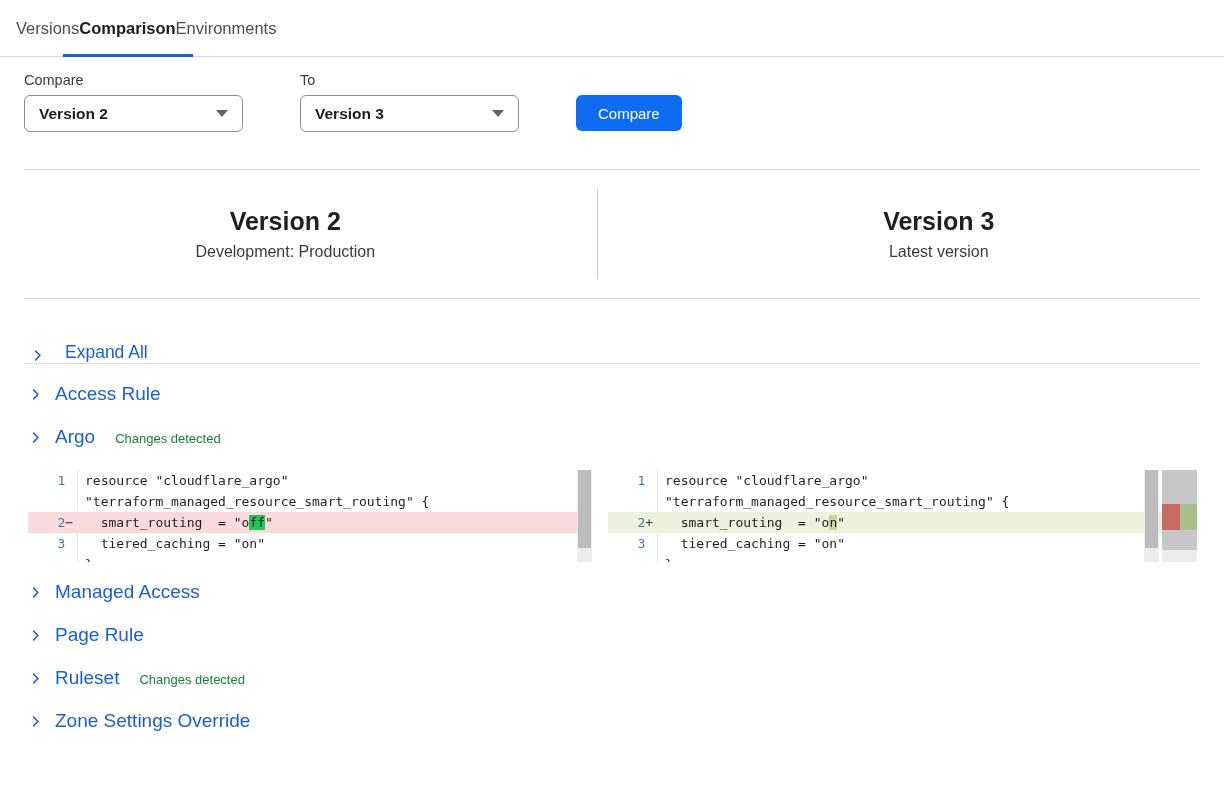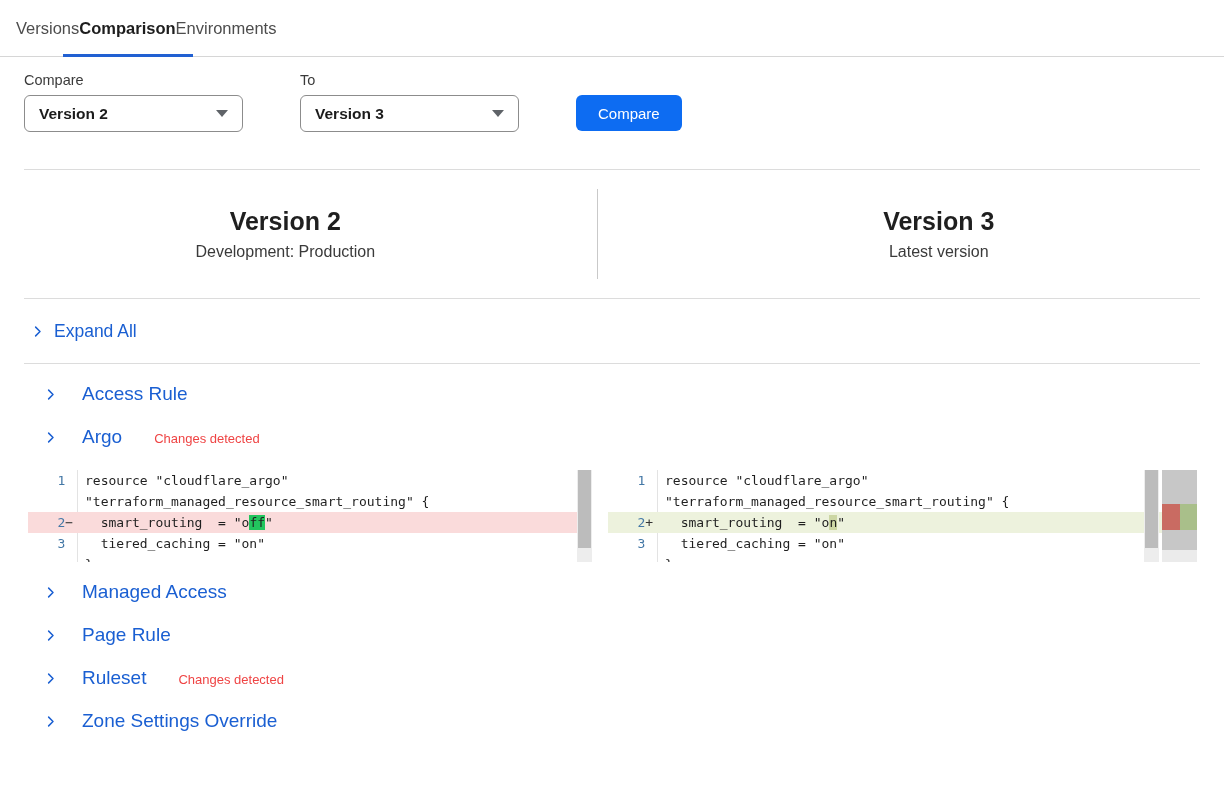--- a/index.html
+++ b/index.html
@@ -34,29 +34,29 @@
   
   .version-headers { display:flex; align-items:center; min-height:128px; padding:0 24px; }
   .vh-col { flex:1; text-align:center; }
   .vh-col.left { padding-right:50px; }
   .vh-col.right { padding-left:80px; }
   .vh-title { font-size:25px; font-weight:bold; color:#1f1f1f; }
   .vh-sub { font-size:16px; color:#3a3a3a; margin-top:7px; }
   .vh-divider { width:1px; height:90px; background:#c9c9c9; }
 
   
-  .expand-row { display:flex; align-items:center; gap:9px; height:64px;
+  .expand-row { display:flex; align-items:flex-end; gap:20px; height:64px;
     padding-left:30px; cursor:pointer; }
   .expand-row .label { font-size:17.5px; color:#1a5fd2; }
 
   
-  .section-row { display:flex; align-items:center; gap:24px; padding-left:43px;
+  .section-row { display:flex; align-items:center; gap:12px; padding-left:28px;
     margin-top:17px; height:26px; cursor:pointer; }
   .section-row .label { font-size:19px; color:#1a5fd2; }
-  .badge { font-size:13px; color:#ef4444; margin-left:8px; padding-top:3px; }
+  .badge { font-size:13px; color:#15803d; margin-left:8px; padding-top:3px; }
   .chev { flex-shrink:0; }
 
   
   .diff-wrap { display:flex; gap:16px; margin:20px 27px 16px 28px; }
   .diff-panel { position:relative; height:92px; overflow:hidden; background:#fff;
     font-family:"DejaVu Sans Mono", monospace; font-size:13px; }
   .diff-panel.pleft { width:564px; }
   .diff-panel.pright { width:589px; }
   .code-row { display:flex; height:21px; line-height:21px; white-space:pre; }
   .gutter { width:50px; flex-shrink:0; display:flex; border-right:1px solid #e3e3e3; }

